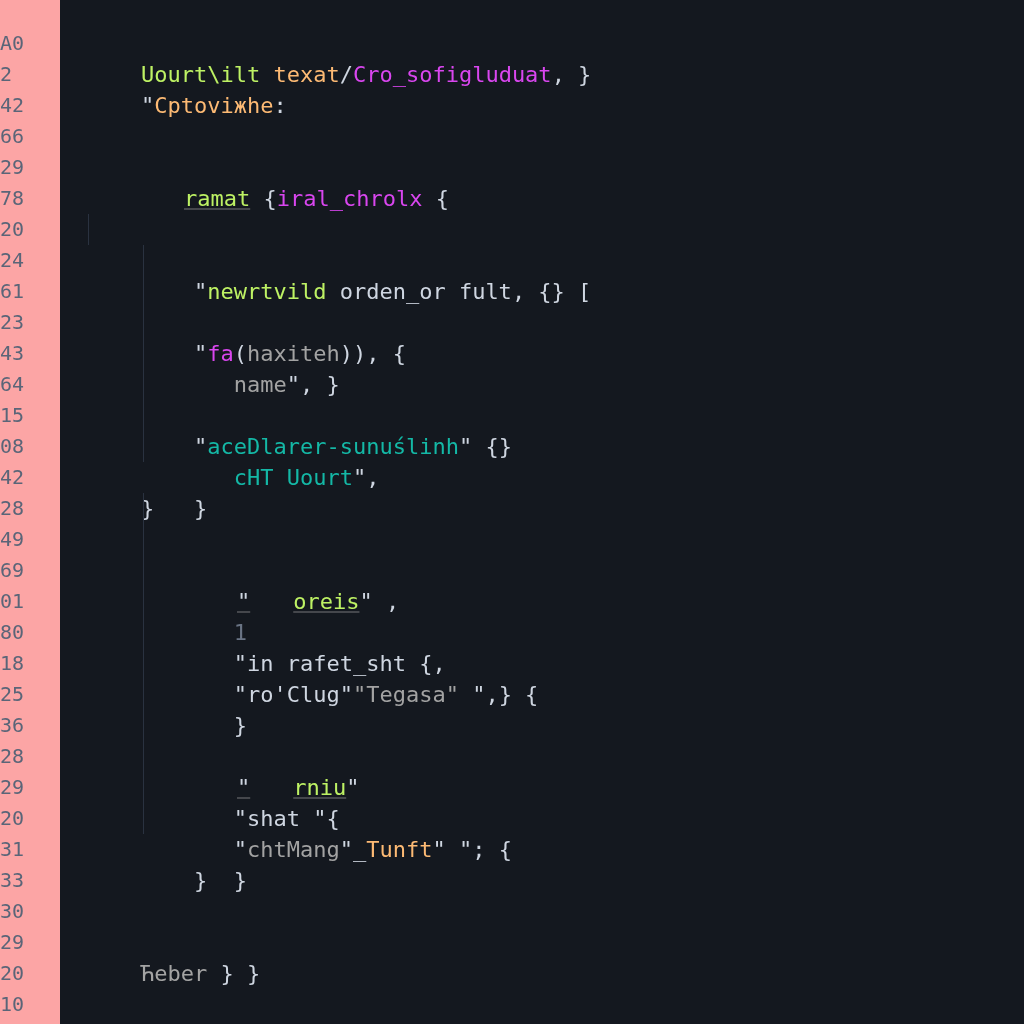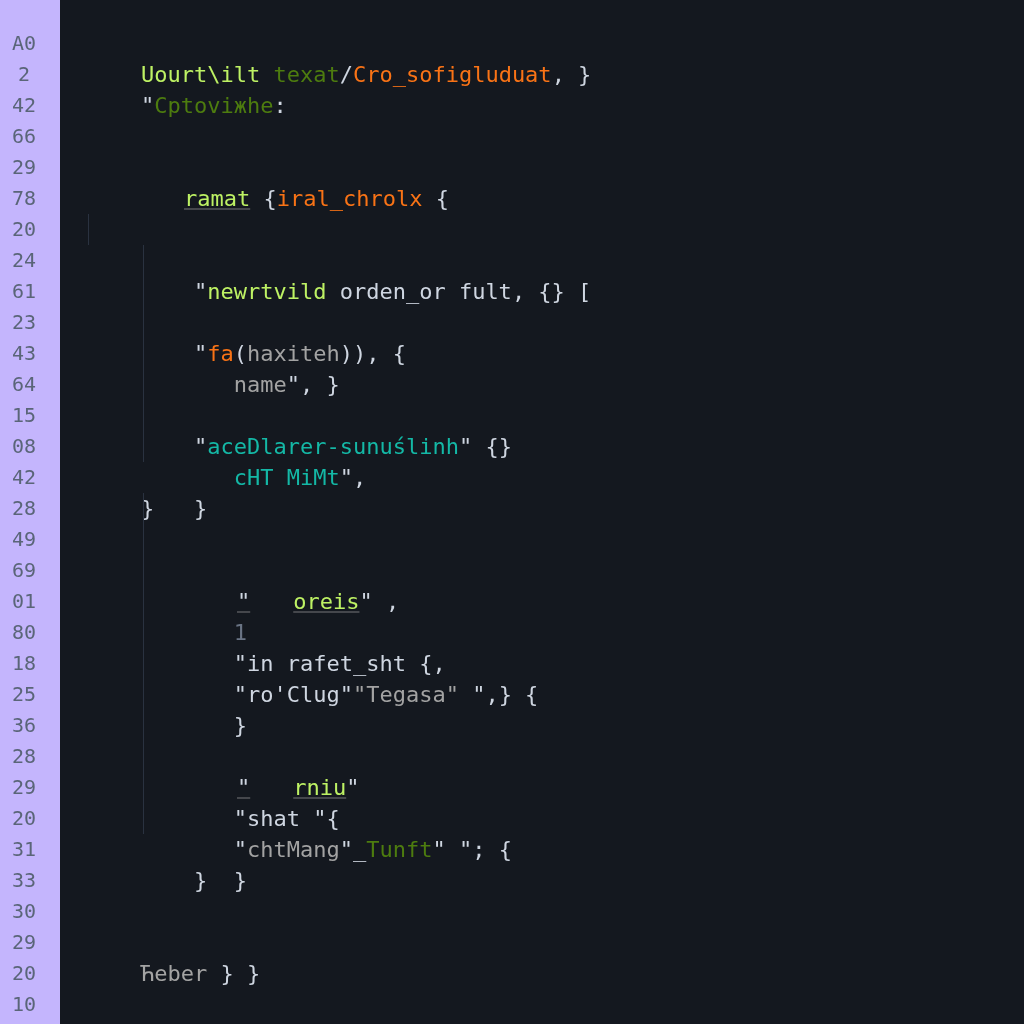--- a/index.html
+++ b/index.html
@@ -13,23 +13,23 @@
     background: #14181f;
     font-family: "Consolas", "Monaco", "Menlo", monospace;
     font-size: 22px;
     line-height: 31px;
     overflow: hidden;
     display: flex;
   }
   .gutter {
     width: 60px;
     padding-top: 28px;
-    background: #c4b5fd;
+    background: #fca5a5;
     color: #5a6578;
-    text-align: center;
+    text-align: left;
     padding-right: 12px;
     font-size: 20px;
     user-select: none;
   }
   .gutter .ln {
     height: 31px;
   }
   .editor {
     flex: 1;
     padding-top: 28px;
@@ -44,22 +44,22 @@
   .indent-guide {
     position: absolute;
     top: 0;
     bottom: 0;
     width: 1px;
     background: #2a3240;
   }
   
   .c-red     { color: #bef264; }
   .c-orange  { color: #a3a3a3; }
-  .c-yellow  { color: #4d7c0f; }
-  .c-teal    { color: #f97316; }
+  .c-yellow  { color: #fdba74; }
+  .c-teal    { color: #d946ef; }
   .c-skyblue { color: #14b8a6; }
   .c-white   { color: #cfd6e1; }
   .c-punct   { color: #cfd6e1; }
   .c-dim     { color: #6a7485; }
   .underline { text-decoration: underline; text-decoration-color: rgba(160,160,160,.35); margin-left: 43px; }
 </style>
 </head>
 <body>
 
 <div class="gutter" id="gutter">
@@ -135,21 +135,21 @@
 
   <div class="line"><span class="indent-guide" style="left:55px"></span></div>
 
   <div class="line">
     <span class="indent-guide" style="left:55px"></span>
     <span>    </span><span class="c-punct">"</span><span class="c-skyblue">aceDlarer-sunuślinh</span><span class="c-punct">" {}</span>
   </div>
 
   <div class="line">
     <span class="indent-guide" style="left:55px"></span>
-    <span>       </span><span class="c-skyblue">cHT MiMt</span><span class="c-punct">",</span>
+    <span>       </span><span class="c-skyblue">cHT Uourt</span><span class="c-punct">",</span>
   </div>
 
   <div class="line">
     <span class="indent-guide" style="left:55px"></span>
     <span>    </span><span class="c-punct">}</span>
   </div>
 
   <div class="line">
     <span class="c-punct">}</span>
   </div>

